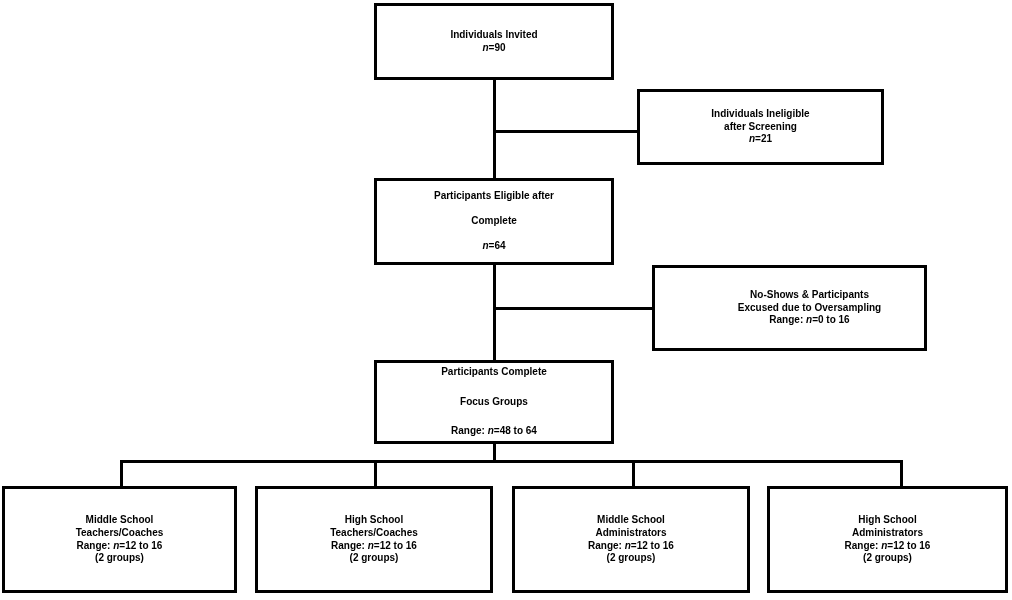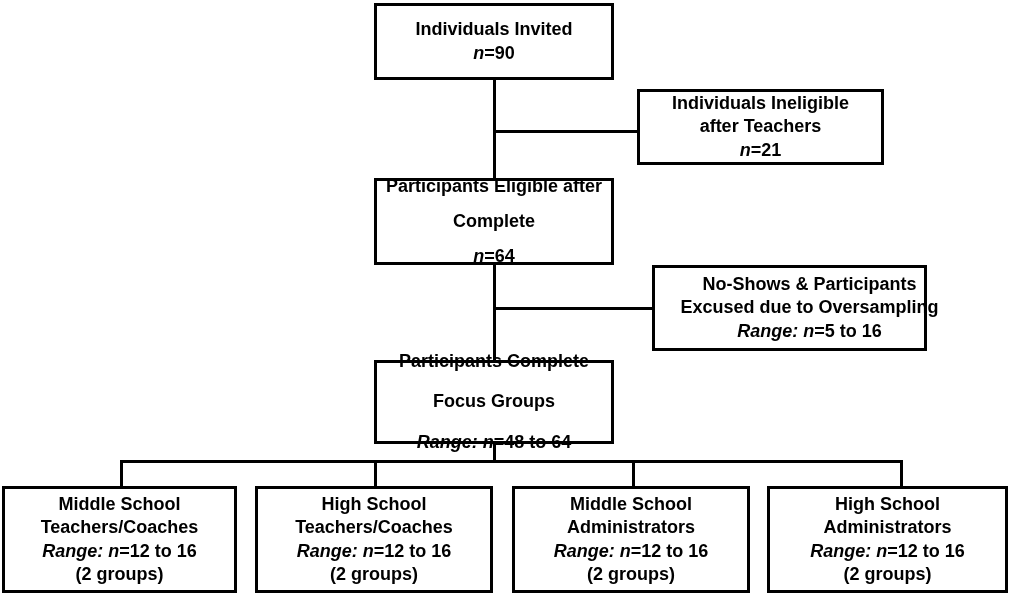--- a/index.html
+++ b/index.html
@@ -21,30 +21,30 @@
     position: absolute;
     box-sizing: border-box;
     border: 3px solid #000000;
     background: #ffffff;
     display: flex;
     flex-direction: column;
     align-items: center;
     justify-content: center;
     text-align: center;
     font-weight: bold;
-    font-size: 18px;
+    font-size: 10px;
     line-height: 1.28;
     color: #000000;
     z-index: 3;
   }
   .node .line {
     display: block;
     white-space: nowrap;
   }
-  .ital { font-style: italic; }
+  .ital { }
   .nvar { font-style: italic; }
 
   
   .vline {
     position: absolute;
     width: 3px;
     background: #000000;
     z-index: 1;
   }
   .hline {
@@ -76,34 +76,34 @@
   <div class="vline" style="left:632px; top:460px; height:27px;"></div>
   <div class="vline" style="left:900px; top:460px; height:27px;"></div>
 
   <div class="node" style="left:374px; top:3px; width:240px; height:77px;">
     <span class="line">Individuals Invited</span>
     <span class="line"><span class="nvar">n</span><span>=90</span></span>
   </div>
 
   <div class="node" style="left:637px; top:89px; width:247px; height:76px;">
     <span class="line">Individuals Ineligible</span>
-    <span class="line">after Teachers</span>
+    <span class="line">after Screening</span>
     <span class="line"><span class="nvar">n</span><span>=21</span></span>
   </div>
 
   <div class="node" style="left:374px; top:178px; width:240px; height:87px;gap:12px;">
     <span class="line">Participants Eligible after</span>
     <span class="line">Complete</span>
     <span class="line"><span class="nvar">n</span><span>=64</span></span>
   </div>
 
   <div class="node" style="left:652px; top:265px; width:275px; height:86px;padding-left:40px;">
     <span class="line">No-Shows &amp; Participants</span>
     <span class="line">Excused due to Oversampling</span>
-    <span class="line"><span class="ital">Range:</span>&nbsp;<span class="nvar">n</span><span>=5 to 16</span></span>
+    <span class="line"><span class="ital">Range:</span>&nbsp;<span class="nvar">n</span><span>=0 to 16</span></span>
   </div>
 
   <div class="node" style="left:374px; top:360px; width:240px; height:84px;gap:17px;">
     <span class="line">Participants Complete</span>
     <span class="line">Focus Groups</span>
     <span class="line"><span class="ital">Range:</span>&nbsp;<span class="nvar">n</span><span>=48 to 64</span></span>
   </div>
 
   <div class="node" style="left:2px; top:486px; width:235px; height:107px;">
     <span class="line">Middle School</span>

